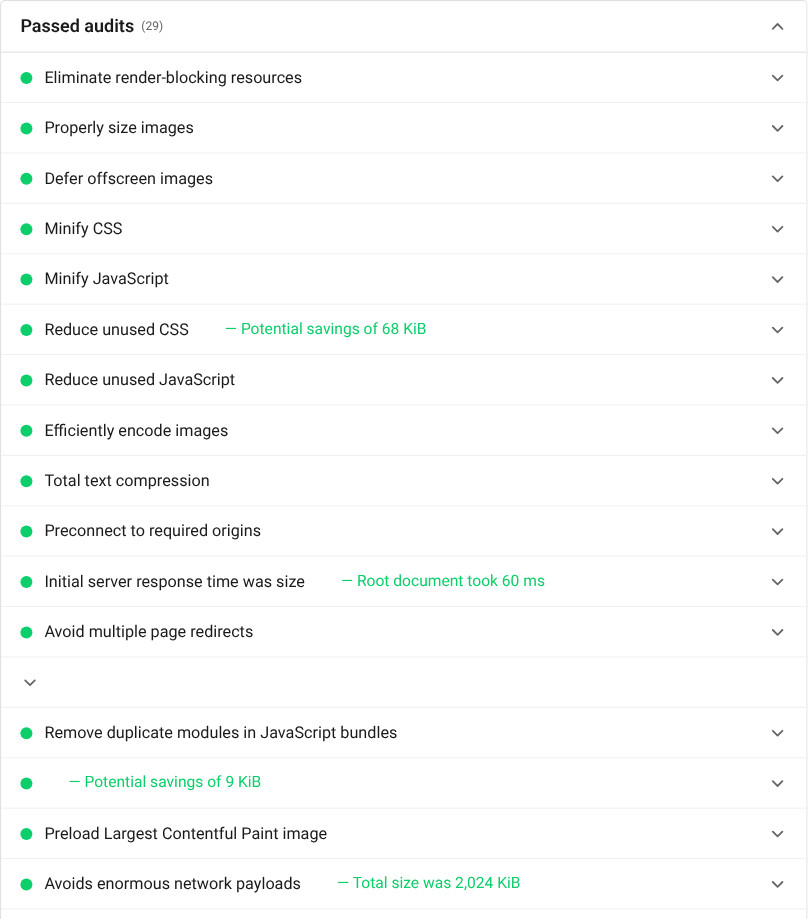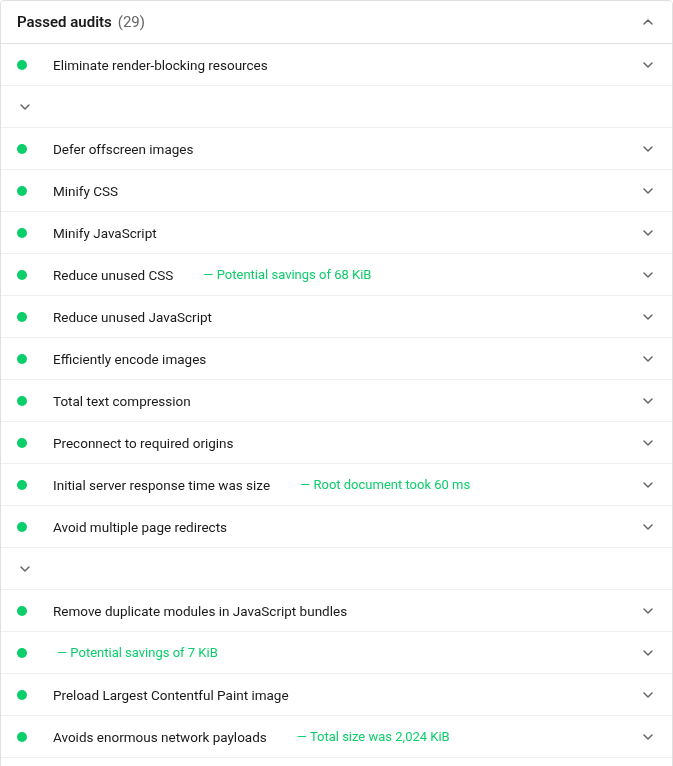--- a/index.html
+++ b/index.html
@@ -37,21 +37,21 @@
       gap: 6px;
     }
 
     .audits-title {
       font-size: 15px;
       font-weight: 600;
       color: #1a1a1a;
     }
 
     .audits-count {
-      font-size: 15px;
+      font-size: 10px;
       font-weight: 400;
       color: #666;
     }
 
     .chevron-up {
       width: 16px;
       height: 16px;
       display: flex;
       align-items: center;
       justify-content: center;
@@ -70,41 +70,41 @@
       cursor: pointer;
     }
 
     .audit-item:last-child {
       border-bottom: none;
     }
 
     .audit-left {
       display: flex;
       align-items: center;
-      gap: 26px;
+      gap: 10px;
       flex: 1;
     }
 
     .green-dot {
       width: 10px;
       height: 10px;
       border-radius: 50%;
       background: #0cce6b;
       flex-shrink: 0;
     }
 
     .audit-label {
       font-size: 13.5px;
       color: #1a1a1a;
     }
 
     .audit-extra {
       color: #0cce6b;
       font-size: 13px;
-      margin-left: 4px;
+      margin-left: 20px;
     }
 
     .chevron-down {
       width: 16px;
       height: 16px;
       display: flex;
       align-items: center;
       justify-content: center;
       color: #666;
       font-size: 11px;
@@ -133,20 +133,24 @@
           <div class="green-dot"></div>
           <span class="audit-label">Eliminate render-blocking resources</span>
         </div>
         <div class="chevron-down">
           <svg width="12" height="12" viewBox="0 0 12 12" fill="none">
       <path d="M2 4L6 8L10 4" stroke="#666" stroke-width="1.5" stroke-linecap="round" stroke-linejoin="round"></path>
     </svg>
         </div>
       </div>
       <div class="audit-item">
+        <div class="audit-left">
+          <div class="green-dot"></div>
+          <span class="audit-label">Properly size images</span>
+        </div>
         <div class="chevron-down">
           <svg width="12" height="12" viewBox="0 0 12 12" fill="none">
       <path d="M2 4L6 8L10 4" stroke="#666" stroke-width="1.5" stroke-linecap="round" stroke-linejoin="round"></path>
     </svg>
         </div>
       </div>
       <div class="audit-item">
         <div class="audit-left">
           <div class="green-dot"></div>
           <span class="audit-label">Defer offscreen images</span>
@@ -272,21 +276,21 @@
         </div>
         <div class="chevron-down">
           <svg width="12" height="12" viewBox="0 0 12 12" fill="none">
       <path d="M2 4L6 8L10 4" stroke="#666" stroke-width="1.5" stroke-linecap="round" stroke-linejoin="round"></path>
     </svg>
         </div>
       </div>
       <div class="audit-item">
         <div class="audit-left">
           <div class="green-dot"></div>
-          <span class="audit-extra">— Potential savings of 7 KiB</span>
+          <span class="audit-extra">— Potential savings of 9 KiB</span>
         </div>
         <div class="chevron-down">
           <svg width="12" height="12" viewBox="0 0 12 12" fill="none">
       <path d="M2 4L6 8L10 4" stroke="#666" stroke-width="1.5" stroke-linecap="round" stroke-linejoin="round"></path>
     </svg>
         </div>
       </div>
       <div class="audit-item">
         <div class="audit-left">
           <div class="green-dot"></div>

